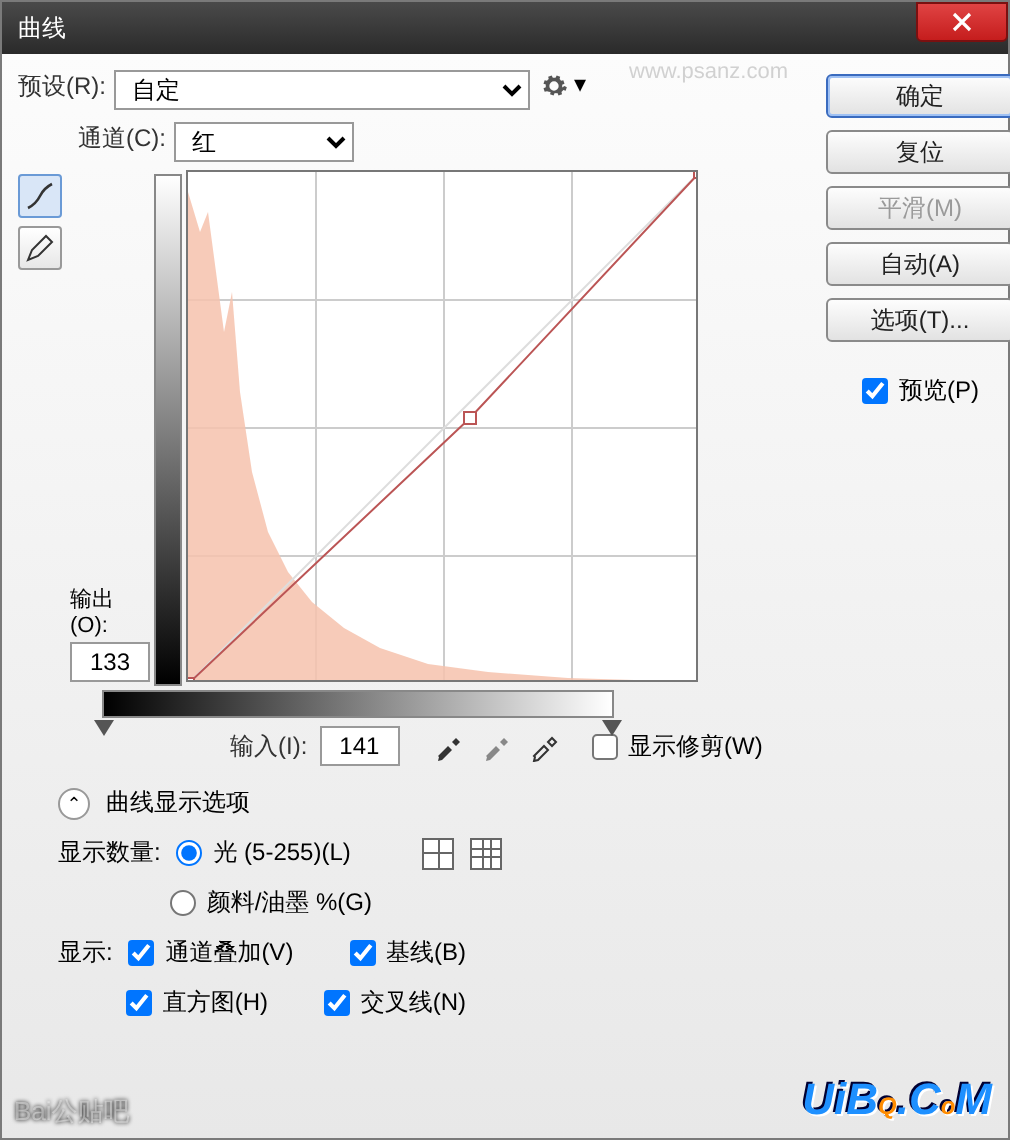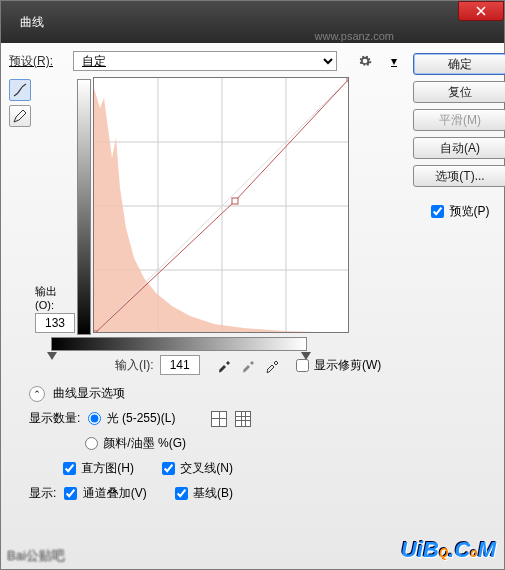--- a/index.html
+++ b/index.html
@@ -1,27 +1,27 @@
 <!DOCTYPE html>
 <html><head>
 <meta charset="utf-8">
 <style>
 * { box-sizing: border-box; margin: 0; padding: 0; font-family: "Microsoft YaHei", SimSun, sans-serif; font-size: 12px; }
 body { background: #f0f0f0; width: 505px; height: 570px; overflow: hidden; }
 .window { width: 505px; height: 570px; border: 1px solid #7a7a7a; background: linear-gradient(#fdfdfd,#e8e8e8); position: relative; }
-.titlebar { height: 42px; background: linear-gradient(#4a4a4a,#2a2a2a); color: #fff; display: flex; align-items: center; padding: 0 19px; position: relative; }
+.titlebar { height: 26px; background: linear-gradient(#4a4a4a,#2a2a2a); color: #fff; display: flex; align-items: center; padding: 0 8px; position: relative; }
 .titlebar .title { flex: 1; font-size: 12px; }
 .close-btn { width: 46px; height: 20px; background: linear-gradient(#e04343,#c51d1d); border: 1px solid #7a1010; display: flex; align-items: center; justify-content: center; color: #fff; position: absolute; right: 0; top: 0; border-radius: 0 0 3px 3px; }
 .content { display: flex; padding: 8px; gap: 8px; }
 .left { flex: 1; }
 .right { width: 100px; display: flex; flex-direction: column; gap: 6px; align-items: center; padding-top: 2px; }
-.row { display: flex; align-items: center; gap: 20px; margin-bottom: 6px; text-decoration: underline; }
+.row { display: flex; gap: 4px; margin-bottom: 6px; }
 .label { color: #333; }
 select, input[type=text] { border: 1px solid #999; background: #fff; height: 20px; padding: 0 4px; font-size: 12px; }
-.preset-select { width: 264px; }
+.preset-select { width: 208px; }
 .gear { width: 16px; height: 16px; color: #555; display: inline-flex; align-items: center; justify-content: center; }
 .chan-row { margin-left: 30px; margin-bottom: 4px; }
 .chan-select { width: 90px; }
 .btn { width: 94px; height: 22px; border: 1px solid #8a8a8a; background: linear-gradient(#fdfdfd,#e2e2e2); border-radius: 3px; display: flex; align-items: center; justify-content: center; cursor: pointer; color: #222; }
 .btn.primary { border: 1px solid #3a6bbf; box-shadow: 0 0 0 1px #9fc1f4 inset; }
 .btn.disabled { color: #9a9a9a; }
 .check-row { display: flex; align-items: center; gap: 4px; margin-top: 10px; }
 .tool-col { width: 24px; display: flex; flex-direction: column; gap: 4px; padding-top: 2px; }
 .tool-btn { width: 22px; height: 22px; border: 1px solid #999; background: linear-gradient(#fff,#e7e7e7); display: flex; align-items: center; justify-content: center; border-radius: 2px; }
 .tool-btn.sel { background: #d9e6f7; border-color: #6a9ad6; }
@@ -80,20 +80,26 @@
           <option>自定</option>
         </select>
         <span class="gear">
           <svg width="14" height="14" viewBox="0 0 24 24">
               <path fill="#555" d="M12 8a4 4 0 100 8 4 4 0 000-8zm9 4l2 1-1 3-2-.5a9 9 0 01-1.6 1.6l.5 2-3 1-1-2a9 9 0 01-2.3 0l-1 2-3-1 .5-2A9 9 0 016 16.5L4 17l-1-3 2-1a9 9 0 010-2.3L3 10l1-3 2 .5A9 9 0 017.5 6L7 4l3-1 1 2a9 9 0 012.3 0l1-2 3 1-.5 2A9 9 0 0118 7.5l2-.5 1 3-2 1a9 9 0 010 2.3z"></path>
             </svg>
         </span>
         <span style="margin-left:-2px">▾</span>
       </div>
 
+      <div class="row chan-row">
+        <span class="label">通道(C):</span>
+        <select class="chan-select">
+          <option>红</option>
+        </select>
+      </div>
 
       <div class="curve-area">
         <div class="tool-col">
           <div class="tool-btn sel">
             <svg width="16" height="16" viewBox="0 0 16 16">
                 <path d="M2 14 Q6 12 8 8 T14 2" stroke="#333" fill="none" stroke-width="1.3"></path>
               </svg>
           </div>
           <div class="tool-btn">
             <svg width="16" height="16" viewBox="0 0 16 16">
@@ -165,28 +171,28 @@
         <div class="disp-row">
           <span>显示数量:</span>
           <label><input type="radio" name="amt" checked="" style=""> <span>光 (5-255)(L)</span></label>
           <span style="margin-left:20px"></span>
           <span class="grid-icon g2"></span>
           <span class="grid-icon g4"></span>
         </div>
         <div class="disp-row" style="margin-left:56px">
           <label><input type="radio" name="amt" style=""> <span>颜料/油墨 %(G)</span></label>
         </div>
-        <div class="disp-row" style="margin-left:34px">
-          <label><input type="checkbox" checked="" style=""> <span>直方图(H)</span></label>
-          <label style="margin-left:20px"><input type="checkbox" checked="" style=""> <span>交叉线(N)</span></label>
-        </div>
         <div class="disp-row">
           <span>显示:</span>
           <label><input type="checkbox" checked="" style=""> <span>通道叠加(V)</span></label>
           <label style="margin-left:20px"><input type="checkbox" checked="" style=""> <span>基线(B)</span></label>
+        </div>
+        <div class="disp-row" style="margin-left:34px">
+          <label><input type="checkbox" checked="" style=""> <span>直方图(H)</span></label>
+          <label style="margin-left:20px"><input type="checkbox" checked="" style=""> <span>交叉线(N)</span></label>
         </div>
       </div>
     </div>
 
     <div class="right">
       <div class="btn primary">确定</div>
       <div class="btn">复位</div>
       <div class="btn disabled">平滑(M)</div>
       <div class="btn">自动(A)</div>
       <div class="btn">选项(T)...</div>

